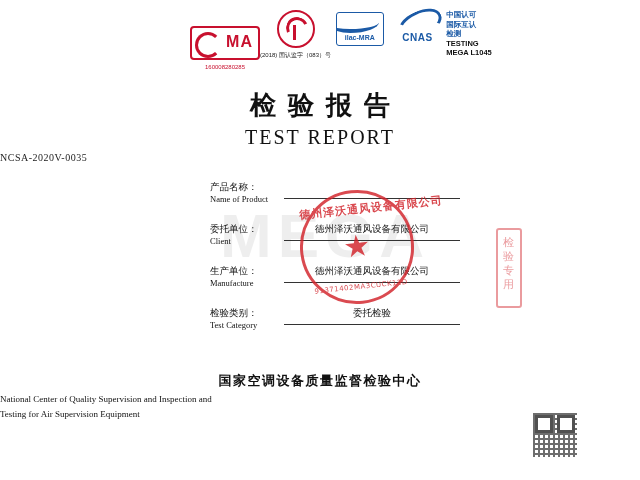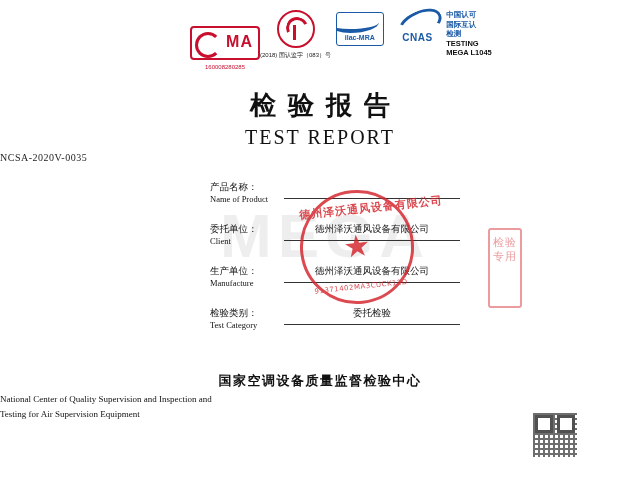--- a/index.html
+++ b/index.html
@@ -348,21 +348,21 @@
     letter-spacing: 0.5px;
     color: #d2232a;
     white-space: nowrap;
   }
 
   
   .side-stamp {
     position: absolute;
     right: 118px;
     top: 228px;
-    width: 34px;
+    width: 26px;
     height: 80px;
     border: 2px solid #d2232a;
     border-radius: 3px;
     opacity: 0.45;
     color: #d2232a;
     font-family: "DejaVu Sans", sans-serif;
     font-size: 11px;
     line-height: 14px;
     text-align: center;
     padding-top: 6px;

